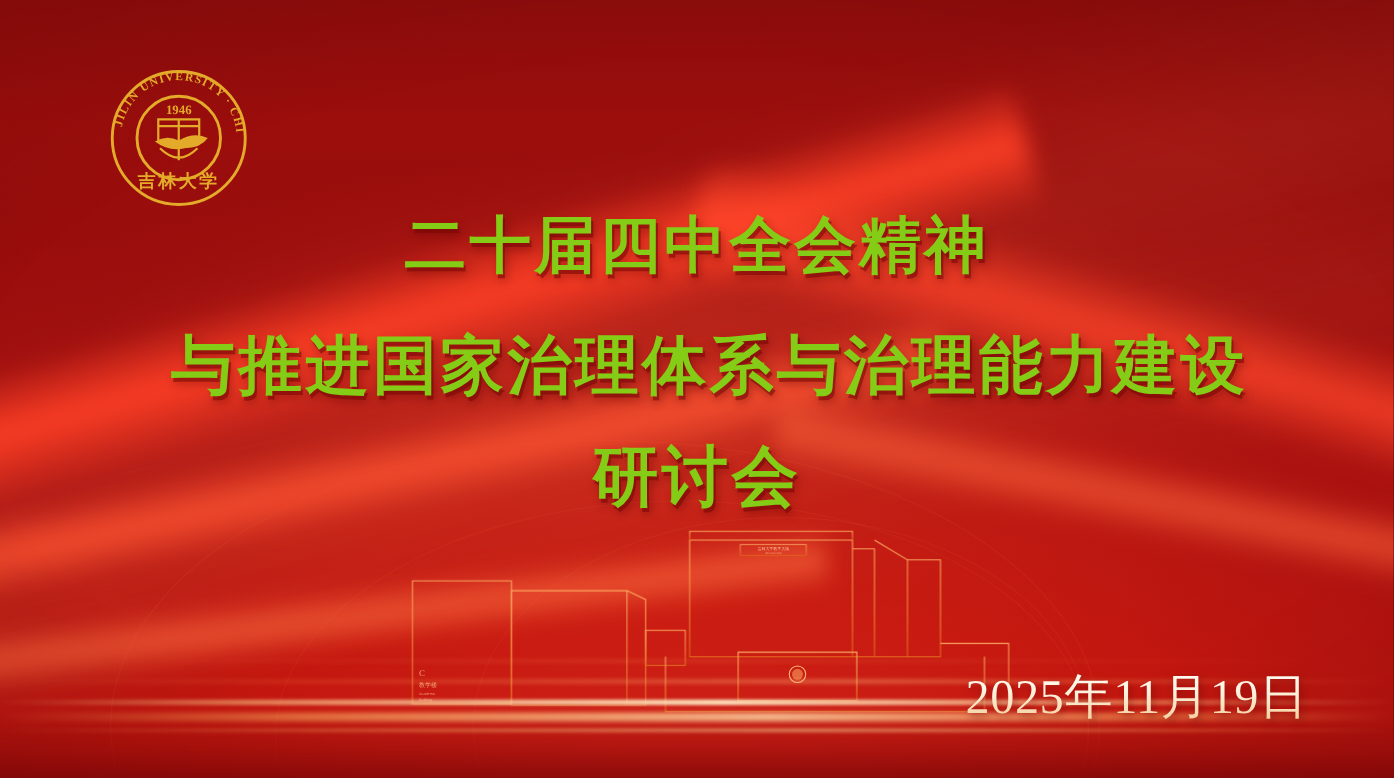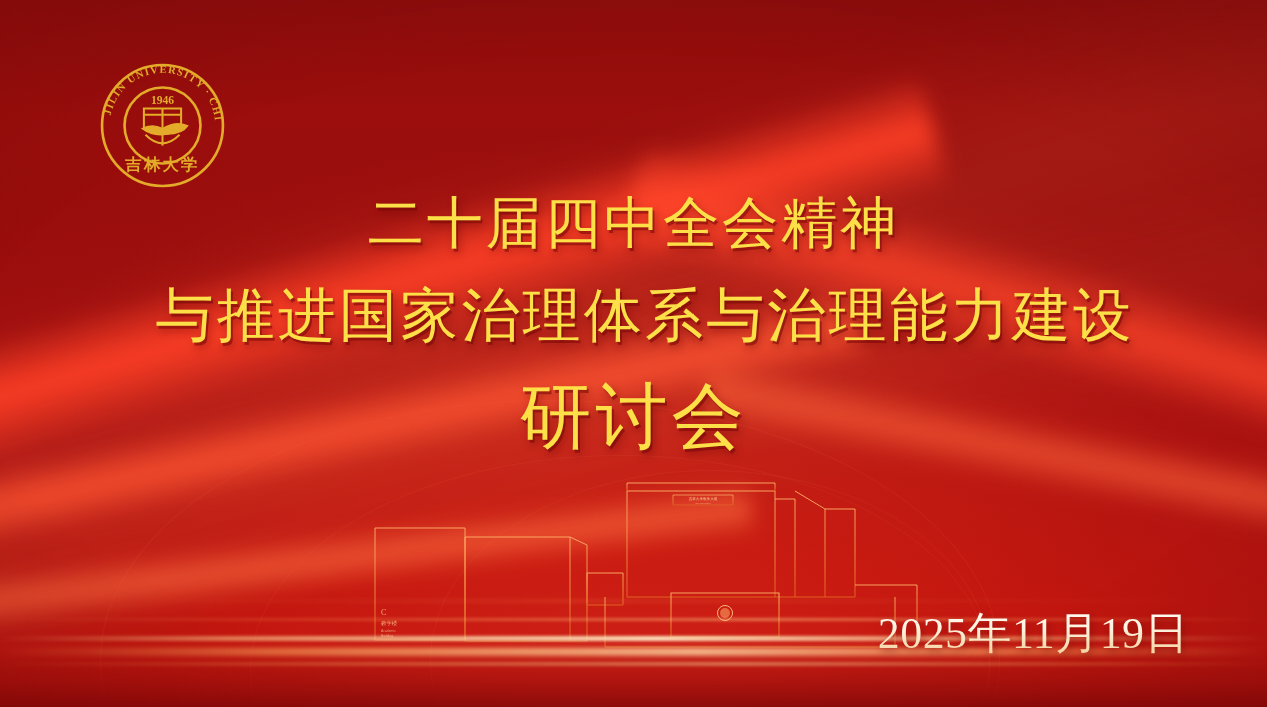--- a/index.html
+++ b/index.html
@@ -111,31 +111,31 @@
     opacity:.95;
   }
   .buildings svg{display:block;width:100%;height:100%;}
 
   
   .title-block{
     position:absolute;left:0;right:0;top:186px;
     text-align:center;
   }
   .tline{
-    color:#fde047;
-    font-weight:400;
+    color:#84cc16;
+    font-weight:700;
     letter-spacing:.055em;
     text-shadow:
        2px 3px 0 rgba(118,6,6,.55),
        3px 5px 9px rgba(96,4,4,.45);
     white-space:nowrap;
   }
   .tline.l1{font-size:56px;line-height:74px;}
-  .tline.l2{font-size:58px;line-height:76px;margin-top:17px;padding-left:23px;}
-  .tline.l3{font-size:72px;line-height:74px;margin-top:26px;}
+  .tline.l2{font-size:58px;line-height:76px;margin-top:35px;padding-left:23px;}
+  .tline.l3{font-size:60px;line-height:74px;margin-top:26px;}
 
   
   .date{
     position:absolute;right:78px;top:608px;
     font-family:"Liberation Serif","DejaVu Serif",serif;
     font-weight:400;
     font-size:44px;
     line-height:52px;
     letter-spacing:.01em;
     background:linear-gradient(180deg,#fffdf7 0%,#fdf2de 40%,#f7dcb4 72%,#f3cb97 100%);

